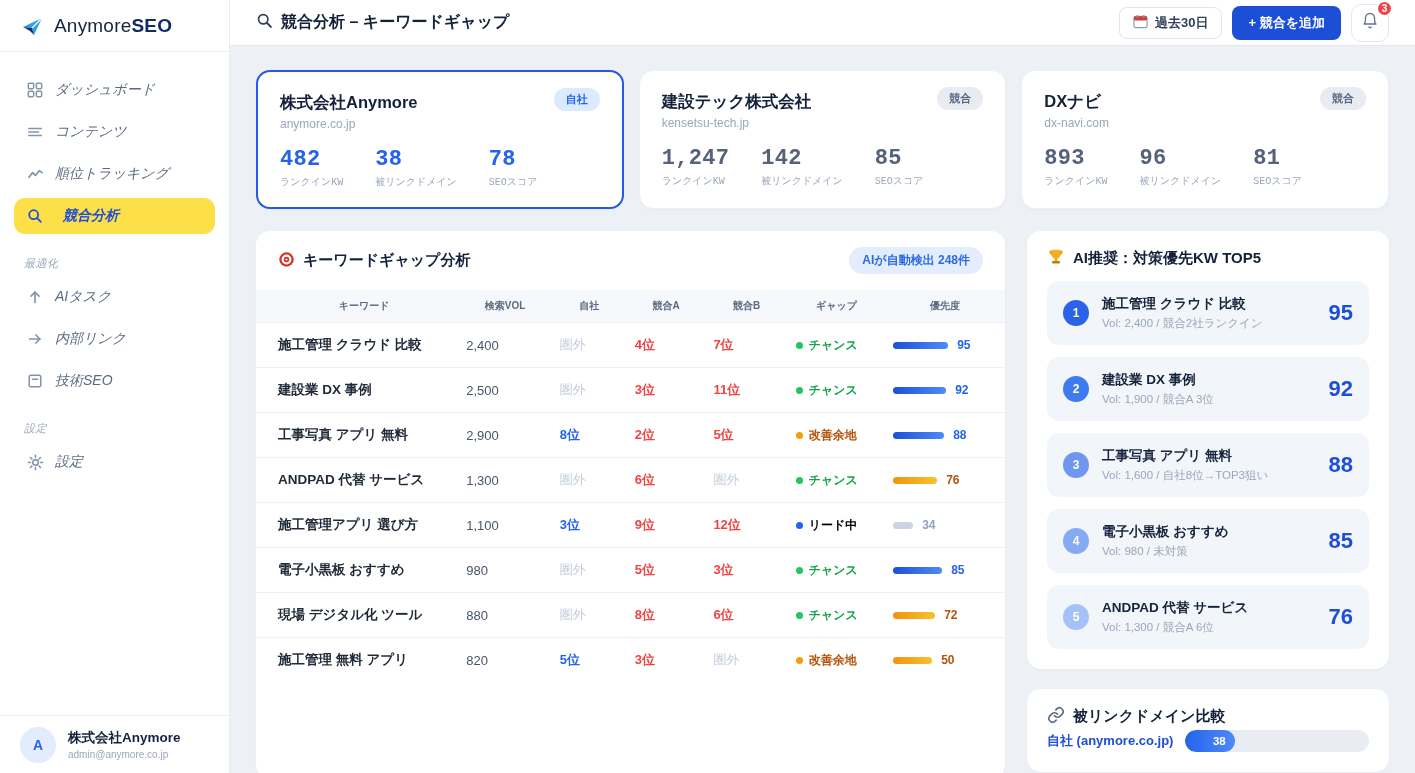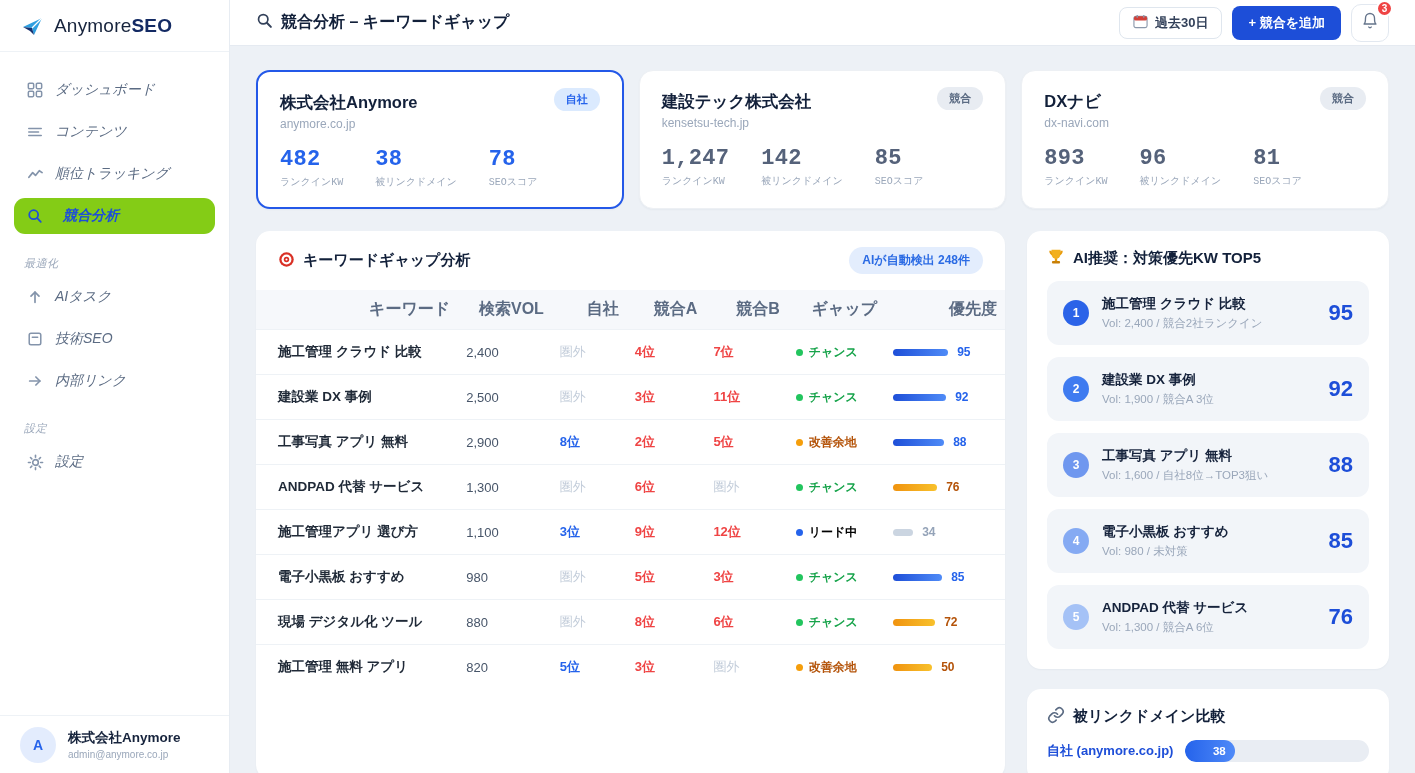--- a/index.html
+++ b/index.html
@@ -13,21 +13,21 @@
   
   .sidebar { width:230px; background:#fff; border-right:1px solid #e7ecf2; display:flex; flex-direction:column; flex-shrink:0; }
   .logo-row { display:flex; align-items:center; gap:8px; padding:14px 20px; border-bottom:1px solid #eef2f6; height:52px; }
   .logo-mark { width:26px; height:26px; display:flex; align-items:center; justify-content:center; }
   .brand { font-size:19px; color:#16233c; letter-spacing:.2px; }
   .brand b { color:#132a63; }
   .nav { padding:20px 14px 0; flex:1;font-style:italic; }
   .nav-section-label { font-size:11px; color:#9aa7ba; padding:16px 10px 8px; letter-spacing:.5px; }
   .nav-item { display:flex; align-items:center; gap:11px; padding:9px 12px; border-radius:11px; color:#5b6b83; font-size:14px; margin-bottom:6px; cursor:pointer; }
   .nav-item .ic { width:18px; height:18px; display:flex; align-items:center; justify-content:center; color:#8494ab; }
-  .nav-item.active { background:#84cc16; color:#1d4ed8; font-weight:bold;gap:19px; }
+  .nav-item.active { background:#fde047; color:#1d4ed8; font-weight:bold;gap:19px; }
   .nav-item.active .ic { color:#1d4ed8; }
   .user-box { border-top:1px solid #eef2f6; padding:12px 20px; display:flex; align-items:center; gap:12px; height:58px; }
   .avatar { width:36px; height:36px; border-radius:50%; background:#e3ecfd; color:#2563eb; font-weight:bold; display:flex; align-items:center; justify-content:center; font-size:14px; }
   .user-name { font-size:13.5px; font-weight:bold; color:#16233c; }
   .user-email { font-size:10px; color:#9aa7ba; margin-top:2px; }
 
   
   .main { flex:1; display:flex; flex-direction:column; min-width:0; }
   .topbar { height:46px; background:#fff; border-bottom:1px solid #e5eaf1; display:flex; align-items:center; justify-content:space-between; padding:0 26px; flex-shrink:0; }
   .page-title { display:flex; align-items:center; gap:8px; font-size:16px; font-weight:bold; color:#12203a; }
@@ -57,21 +57,21 @@
   .content-grid { display:grid; grid-template-columns:1fr 362px; gap:22px; align-items:start; }
 
   
   .panel { background:#fff; border-radius:14px; box-shadow:0 1px 2px rgba(16,42,83,.04); }
   .gap-panel { min-height:548px; overflow:hidden; }
   .panel-head { display:flex; align-items:center; justify-content:space-between; padding:16px 22px; }
   .panel-title { display:flex; align-items:center; gap:8px; font-size:15px; font-weight:bold; color:#12203a; }
   .count-pill { background:#e3edfd; color:#2b6be4; font-size:12px; font-weight:bold; padding:5px 13px; border-radius:999px; }
   table.gap { width:100%; border-collapse:collapse; font-size:13px; }
   table.gap thead tr { background:#f6f8fb; }
-  table.gap th { text-align:right; font-size:16px; color:#5b6b83; font-weight:600; padding:9px 8px; }
+  table.gap th { text-align:center; font-size:10px; color:#5b6b83; font-weight:600; padding:9px 8px; }
   table.gap th:first-child, table.gap td:first-child { padding-left:22px; }
   table.gap td { padding:13px 8px; border-top:1px solid #eef2f6; }
   tr.gap-row { cursor:pointer; }
   .kw { font-weight:bold; color:#1f2937; font-size:13.5px; }
   .vol { color:#475569; }
   .rank-out { color:#c3cdda; }
   .rank-own { color:#2563eb; font-weight:bold; }
   .rank-comp { color:#ef4444; font-weight:bold; }
   .gap-badge { display:inline-flex; align-items:center; gap:6px; font-size:12px; font-weight:bold; }
   .gap-dot { width:7px; height:7px; border-radius:50%; }
@@ -92,21 +92,21 @@
   .right-col { display:flex; flex-direction:column; gap:20px; }
   .top5-panel { padding:17px 20px 20px; }
   .top5-item { display:flex; align-items:center; gap:13px; background:#f2f5f9; border-radius:12px; padding:14px 16px; margin-top:12px; cursor:pointer; }
   .rank-circle { width:26px; height:26px; border-radius:50%; color:#fff; font-size:12px; font-weight:bold; display:flex; align-items:center; justify-content:center; flex-shrink:0; }
   .top5-kw { font-size:13.5px; font-weight:bold; color:#16233c; }
   .top5-meta { font-size:11.5px; color:#9aa7ba; margin-top:3px; }
   .top5-score { margin-left:auto; font-size:22px; font-weight:800; color:#1d4ed8; }
   .top5-body { flex:1; min-width:0; }
 
   .backlink-panel { padding:17px 20px 20px; }
-  .bl-row { display:grid; grid-template-columns:128px 1fr; gap:10px; align-items:center; margin-top:13px; }
+  .bl-row { display:grid; grid-template-columns:128px 1fr; gap:10px; align-items:center; margin-top:3px; }
   .bl-label { font-size:13px; font-weight:bold; color:#3c4a60; }
   .bl-label.own-label { color:#1d4ed8; }
   .bl-track { height:22px; background:#e9edf3; border-radius:999px; overflow:hidden; }
   .bl-fill { height:100%; border-radius:999px; display:flex; align-items:center; justify-content:flex-end; padding-right:9px; color:#fff; font-size:11.5px; font-weight:bold; }
   .bl-own { background:linear-gradient(90deg,#2563eb,#4f8af8); }
 </style>
 </head>
 <body>
 
 <div class="app">
@@ -166,35 +166,35 @@
           <span class="ic">
             <svg width="16" height="16" viewBox="0 0 18 18" fill="none" stroke="currentColor" stroke-width="1.9" stroke-linecap="round" stroke-linejoin="round">
               <line x1="9" y1="15" x2="9" y2="3.5"></line>
               <polyline points="4.5,8 9,3.5 13.5,8"></polyline>
             </svg>
           </span>
           <span>AIタスク</span>
         </div>
         <div class="nav-item">
           <span class="ic">
+            <svg width="16" height="16" viewBox="0 0 18 18" fill="none" stroke="currentColor" stroke-width="1.9" stroke-linecap="round" stroke-linejoin="round">
+              <line x1="3" y1="9" x2="14.5" y2="9"></line>
+              <polyline points="10,4.5 14.5,9 10,13.5"></polyline>
+            </svg>
+          </span>
+          <span>内部リンク</span>
+        </div>
+        <div class="nav-item">
+          <span class="ic">
             <svg width="16" height="16" viewBox="0 0 18 18" fill="none" stroke="currentColor" stroke-width="1.7">
               <rect x="2.5" y="2.5" width="13" height="13" rx="2"></rect>
               <line x1="6" y1="7" x2="12" y2="7" stroke-linecap="round"></line>
             </svg>
           </span>
           <span>技術SEO</span>
-        </div>
-        <div class="nav-item">
-          <span class="ic">
-            <svg width="16" height="16" viewBox="0 0 18 18" fill="none" stroke="currentColor" stroke-width="1.9" stroke-linecap="round" stroke-linejoin="round">
-              <line x1="3" y1="9" x2="14.5" y2="9"></line>
-              <polyline points="10,4.5 14.5,9 10,13.5"></polyline>
-            </svg>
-          </span>
-          <span>内部リンク</span>
         </div>
         <div class="nav-section-label">設定</div>
         <div class="nav-item">
           <span class="ic">
             <svg width="17" height="17" viewBox="0 0 18 18" fill="none" stroke="currentColor" stroke-width="1.7" stroke-linecap="round">
               <circle cx="9" cy="9" r="3"></circle>
               <line x1="9" y1="1.5" x2="9" y2="3.5"></line>
               <line x1="9" y1="14.5" x2="9" y2="16.5"></line>
               <line x1="1.5" y1="9" x2="3.5" y2="9"></line>
               <line x1="14.5" y1="9" x2="16.5" y2="9"></line>

